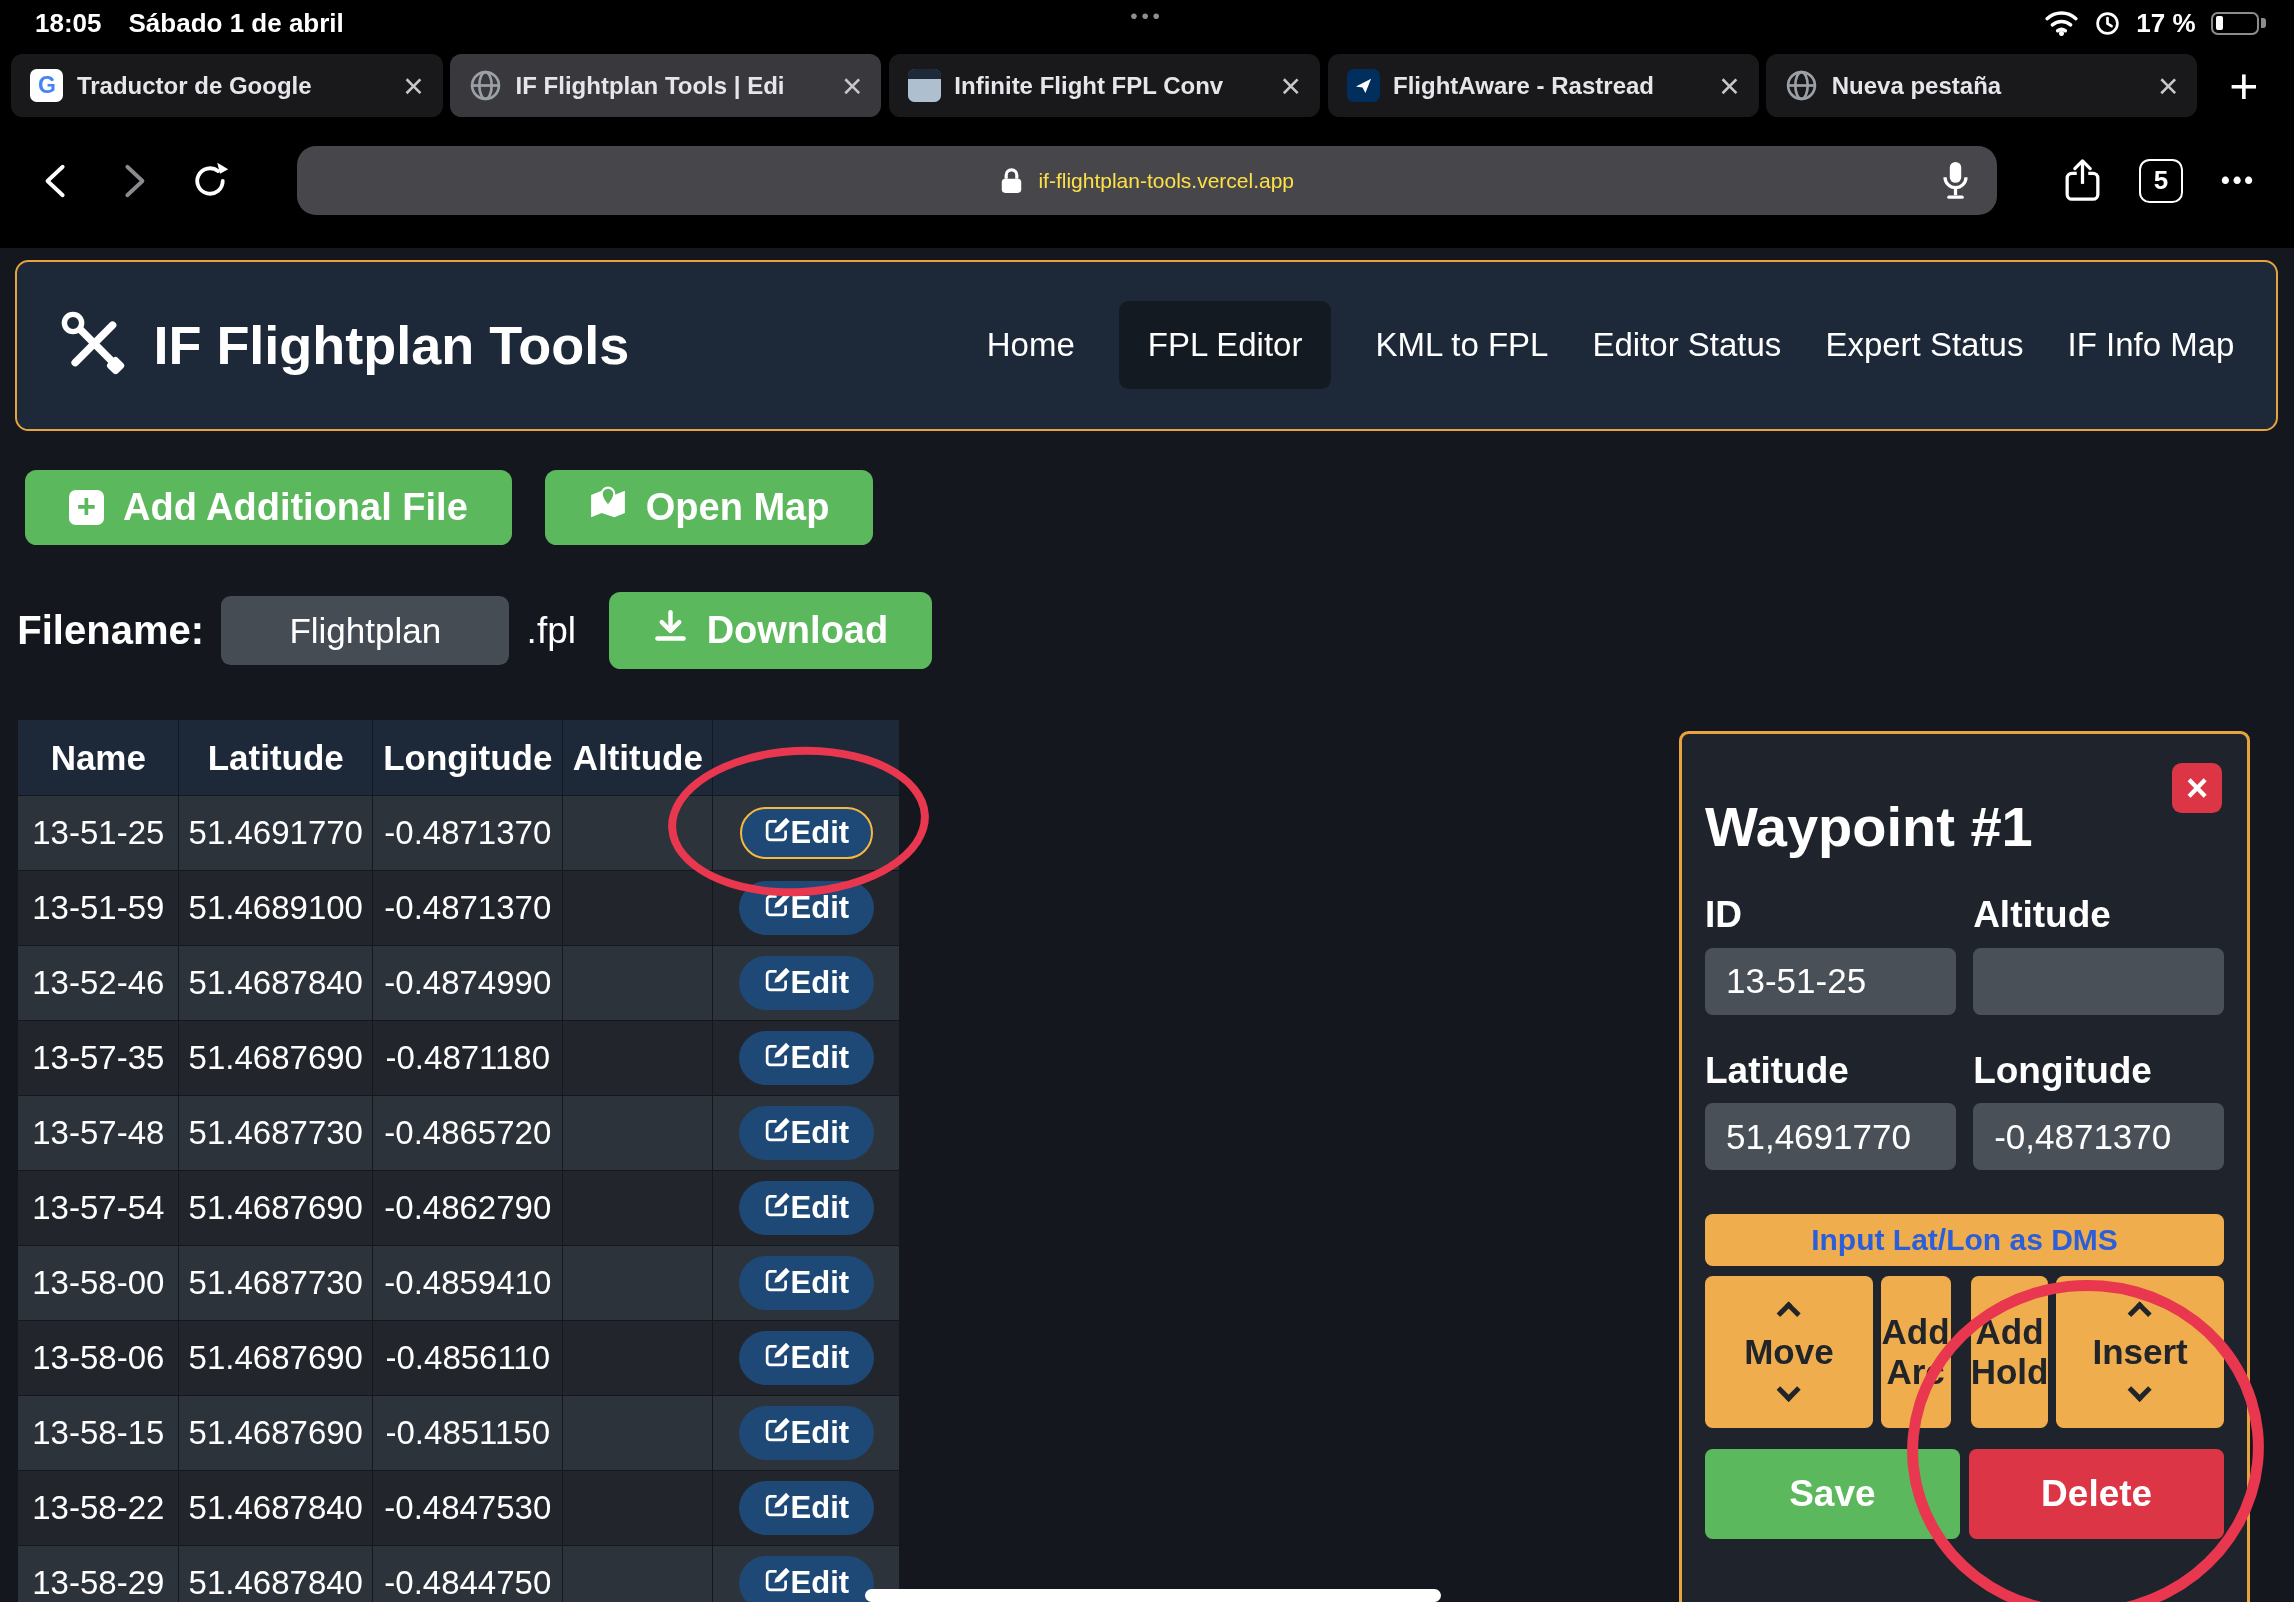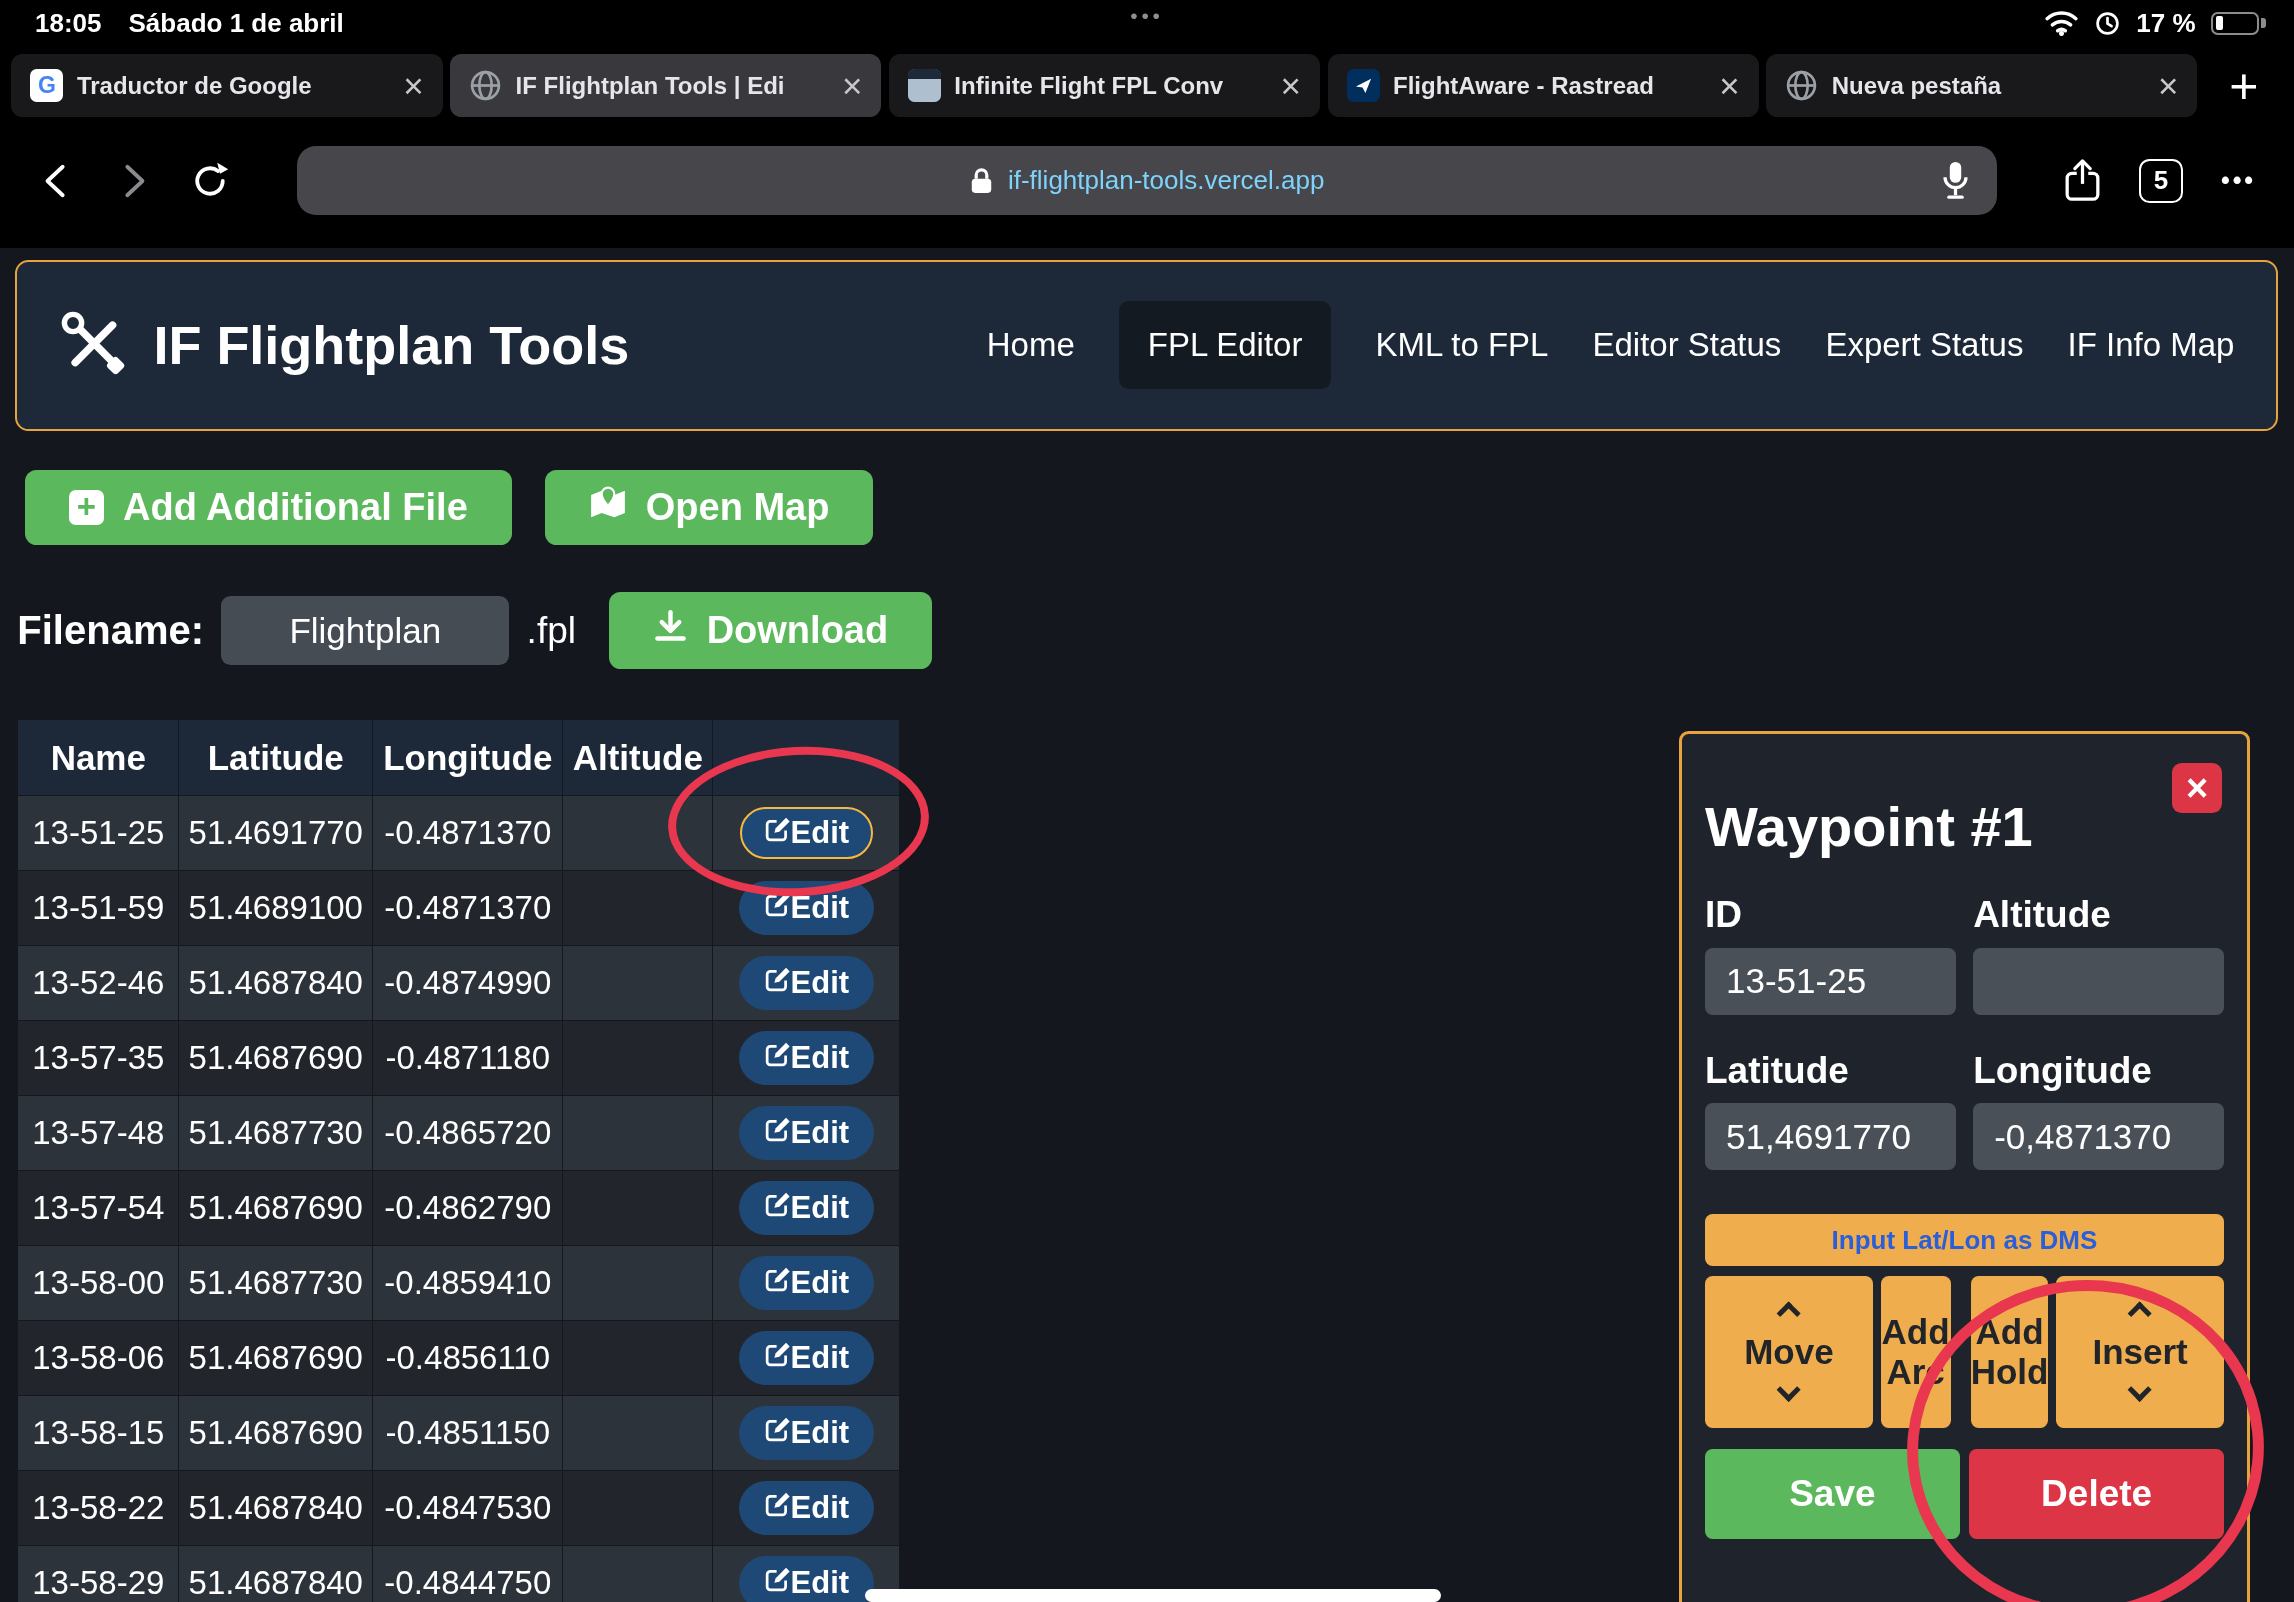--- a/index.html
+++ b/index.html
@@ -34,21 +34,21 @@
   .fav-fa { background: #002e5d; }
   .new-tab { width: 85px; display: flex; align-items: center; justify-content: center;
     color: #fff; font-size: 50px; font-weight: 300; }
 
   
   .nav-toolbar { position: absolute; left: 0; top: 125px; width: 2294px; height: 111px;
     display: flex; align-items: center; padding: 0 38px; gap: 38px; }
   .tb-icon { display: flex; align-items: center; justify-content: center; }
   .url-bar { flex: 1; height: 69px; margin: 0 29px; background: #47474b; border-radius: 19px;
     display: flex; align-items: center; justify-content: center; gap: 15.4px; position: relative; }
-  .url-text { color: #7dd3fc; font-size: 26px; }
+  .url-text { color: #fde047; font-size: 21px; }
   .mic { position: absolute; right: 27px; top: 14.4px; }
   .tabs-count { width: 44px; height: 44px; border: 2.9px solid #fff; border-radius: 10.6px;
     display: flex; align-items: center; justify-content: center; color: #fff; font-size: 26px; font-weight: 600; }
   .more-dots { color: #fff; font-size: 25px; letter-spacing: 2.9px; font-weight: 700; }
 
   
   .page { position: absolute; left: 0; top: 248px; width: 2294px; height: 1366px; background: #14171d; overflow: hidden; }
 
   .site-header { position: absolute; left: 15.4px; top: 11.5px; width: 2263px; height: 171px;
     background: #1d2939; border: 2.9px solid #e8a33d; border-radius: 13.4px;
@@ -92,21 +92,21 @@
     background: #1f242c; border: 3.8px solid #e8a33d; border-radius: 9.6px; padding: 0 23px; }
   .panel-close { position: absolute; top: 29px; right: 25px; width: 50px; height: 50px;
     background: #dc3545; border-radius: 9.6px; color: #fff; font-size: 38px; font-weight: 700;
     display: flex; align-items: center; justify-content: center; line-height: 1; }
   .panel-title { margin-top: 60px; color: #fff; font-size: 56px; font-weight: 700; }
   .form-grid { display: grid; grid-template-columns: 1fr 1fr; column-gap: 17.3px; }
   .field-label { margin: 35px 0 11.5px; color: #fff; font-size: 37px; font-weight: 700; }
   .field-input { width: 100%; height: 67px; background: #495057; border: none; border-radius: 7.7px;
     color: #fff; font-size: 35px; padding: 0 21px; font-family: inherit; }
   .dms-btn { margin-top: 44px; width: 100%; height: 52px; background: #f0ad4e; border-radius: 7.7px;
-    color: #2b5fd9; font-size: 26px; font-weight: 700; }
+    color: #2b5fd9; font-size: 30px; font-weight: 700; }
   .pad-grid { margin-top: 9.6px; display: grid; grid-template-columns: 1fr 1fr 1fr; gap: 7.7px; height: 152px; }
   .btn-orange { background: #f0ad4e; border-radius: 7.7px; color: #212529; font-size: 35px; font-weight: 700;
     display: flex; align-items: center; justify-content: center; }
   .stack-col { display: flex; flex-direction: row; gap: 20px; }
   .stack-col .btn-orange { flex: 1; }
   .chev-btn { flex-direction: column; gap: 9.6px; height: 100%; }
   .chev { width: 17.3px; height: 17.3px; border-left: 5.8px solid #212529; border-top: 5.8px solid #212529; }
   .chev.up { transform: rotate(45deg); margin-top: 5.8px; }
   .chev.down { transform: rotate(225deg); margin-bottom: 5.8px; }
   .save-delete { margin-top: 21px; display: grid; grid-template-columns: 1fr 1fr; gap: 9.6px; height: 90px; }

